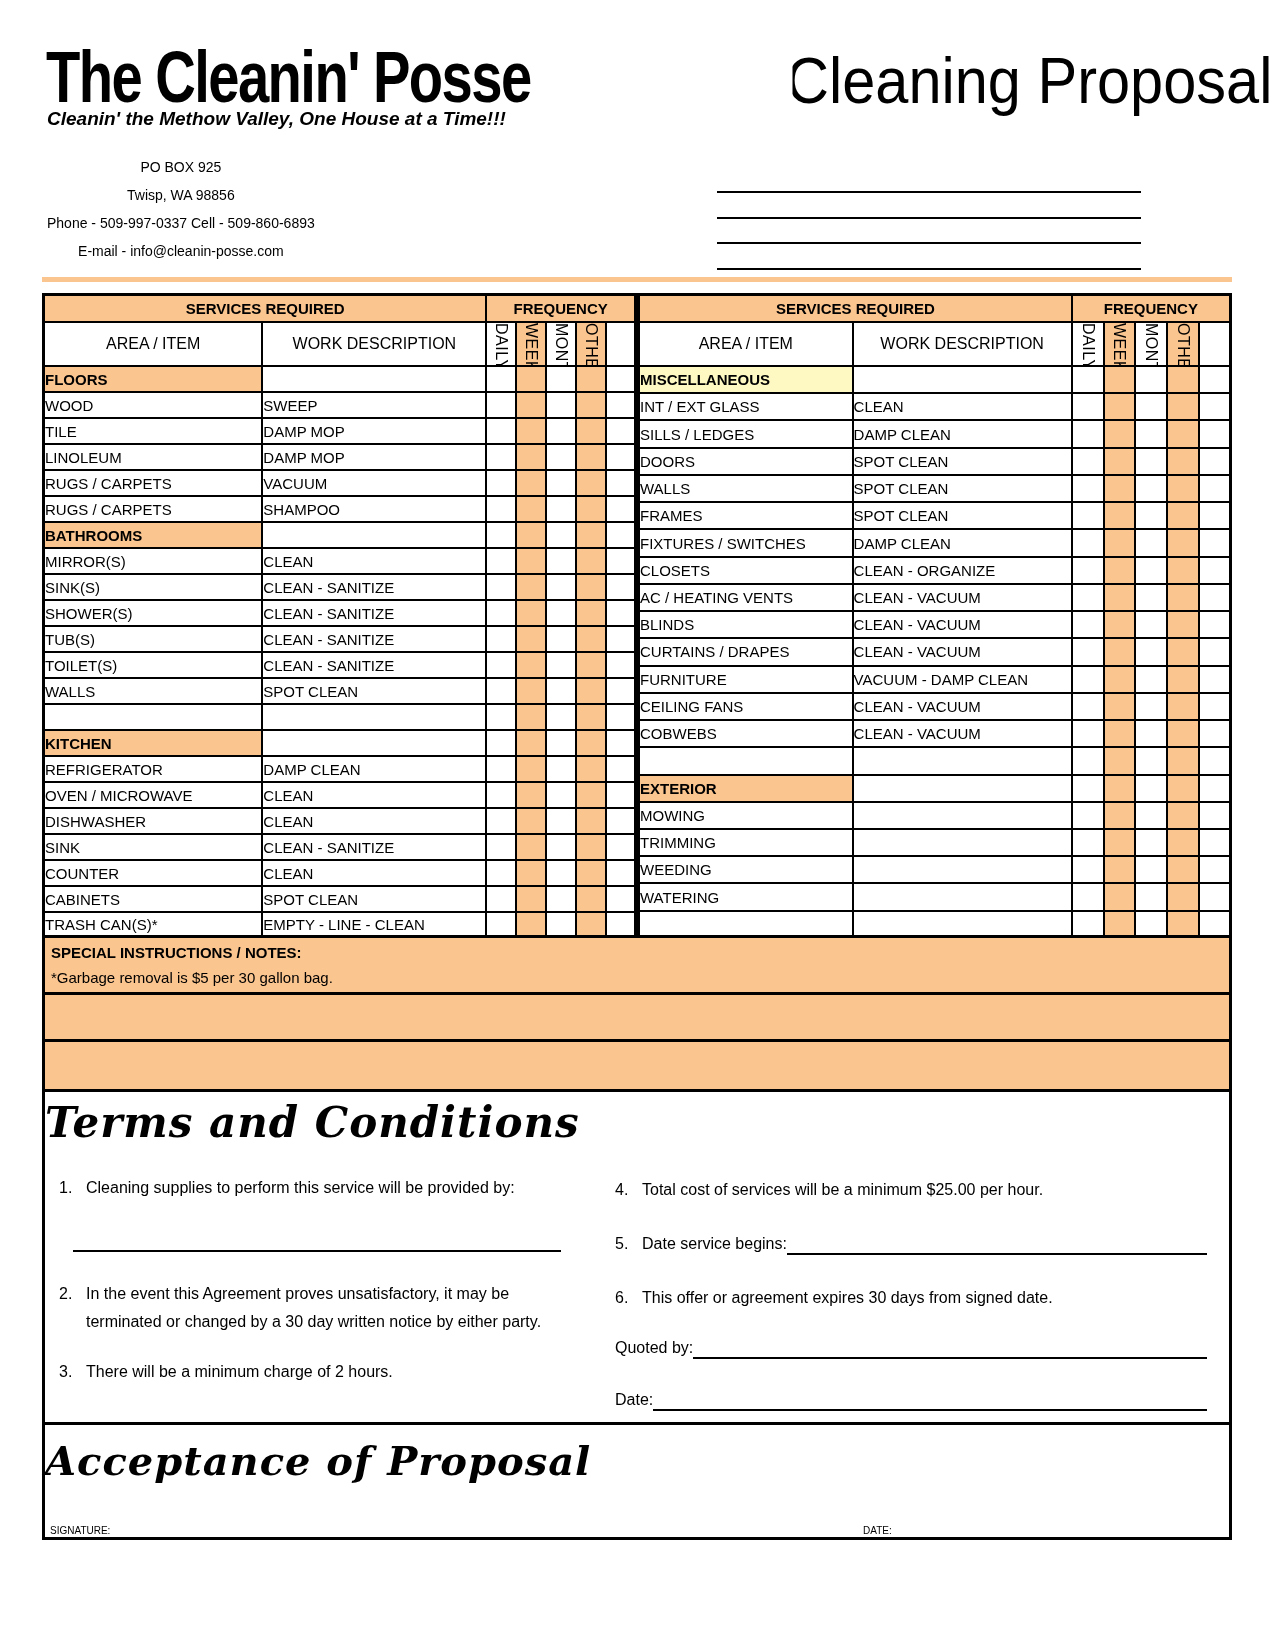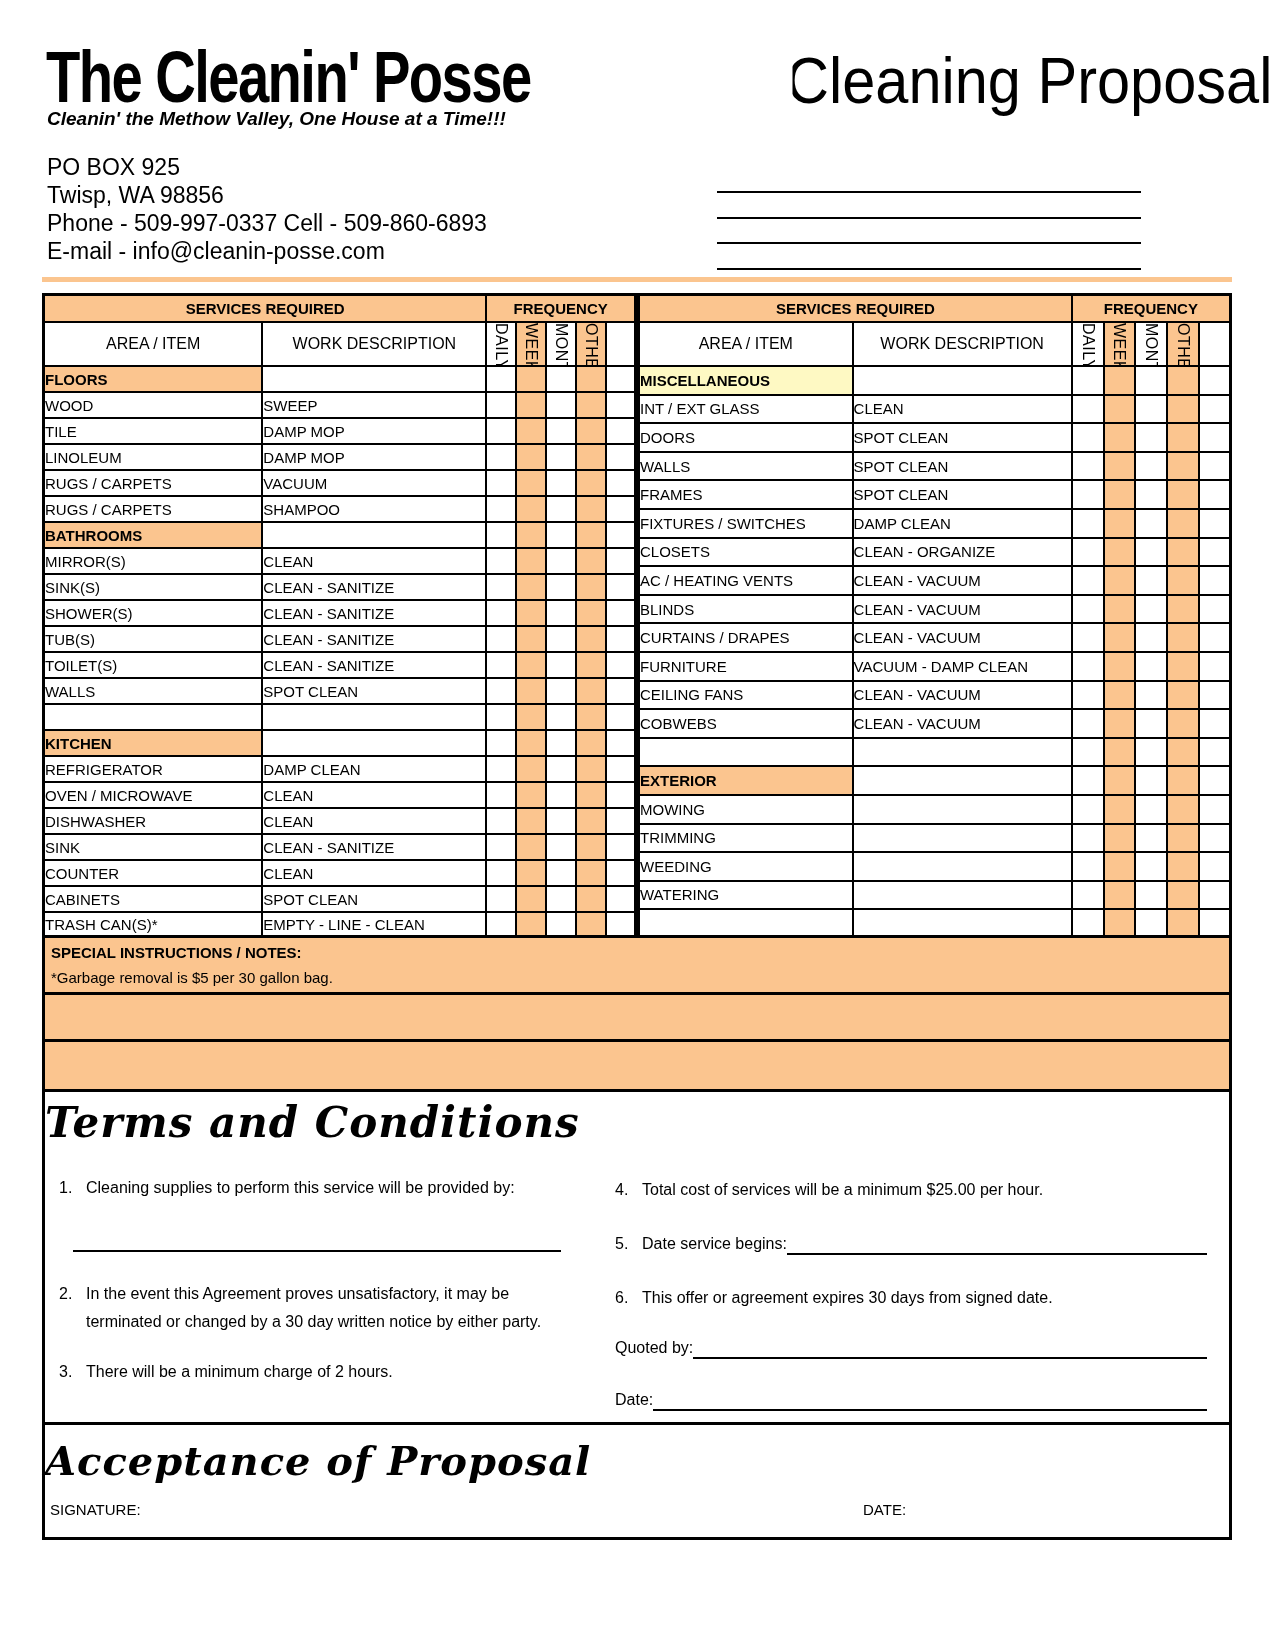--- a/index.html
+++ b/index.html
@@ -12,21 +12,21 @@
   .company{
     position:absolute; left:46px; top:36px; font-size:72px; font-weight:bold;
     letter-spacing:-2px; transform:scaleX(.78); transform-origin:left top; white-space:nowrap;
   }
   .doctitle{
     position:absolute; left:786px; top:44px; font-size:64px; font-weight:400;
     transform:scaleX(.93); transform-origin:left top; white-space:nowrap;
     clip-path:inset(0 0 0 7px);
   }
   .tagline{position:absolute; left:47px; top:108px; font-size:19px; font-weight:bold; font-style:italic;}
-  .address{position:absolute; left:47px; top:153px; font-size:23px; line-height:28px;}
+  .address{position:absolute; left:47px; top:153px; font-size:14px; line-height:28px;text-align:center;}
   .hline{position:absolute; left:717px; width:424px; border-top:2px solid #000; height:0;}
   
   .strip{position:absolute; left:42px; top:277px; width:1190px; height:5px;}
   
   #tables{position:absolute; left:42px; top:293px; width:1190px; display:flex;}
   table.svc{border-collapse:collapse; table-layout:fixed; border:3px solid #000;}
   table.svc th, table.svc td{border:2px solid #000; padding:0; overflow:hidden; white-space:nowrap;}
   table.svc th{font-weight:normal;}
   tr.hdrA th{height:25px; font-size:15px; font-weight:bold; text-align:center;}
   tr.hdrB th{height:42px; font-size:16px; text-align:center; vertical-align:middle;}
@@ -47,21 +47,21 @@
   .script{
     font-family:"DejaVu Serif","Liberation Serif",serif; font-style:italic; font-weight:bold;
     font-size:42px; text-align:left; letter-spacing:1px;
   }
   #terms .script{position:absolute; left:0; right:0; top:6px;}
   #accept .script{position:absolute; left:0; right:0; top:12px; font-size:40px;}
   .clause{position:absolute; font-size:16px; line-height:28px; display:flex;}
   .clause .num{width:27px; flex:none;}
   .fill{flex:1; border-bottom:2px solid #000; margin-bottom:3px;}
   .uline{position:absolute; border-top:2px solid #000; height:0;}
-  .siglabel{position:absolute; font-size:15px; top:76px;}
+  .siglabel{position:absolute; font-size:10px; top:100px;}
   
 </style>
 </head>
 <body>
 
 <div id="page">
 
   <div class="company">The Cleanin' Posse</div>
   <div class="doctitle">Cleaning Proposal</div>
   <div class="tagline">Cleanin' the Methow Valley, One House at a Time!!!</div>
@@ -345,20 +345,29 @@
           <tr>
             <td class="area">INT / EXT GLASS</td>
             <td class="work">CLEAN</td>
             <td class="freq"></td>
             <td class="freq" style="background-color: rgb(251, 197, 143);"></td>
             <td class="freq"></td>
             <td class="freq" style="background-color: rgb(251, 197, 143);"></td>
             <td class="freq"></td>
           </tr>
           <tr>
+            <td class="area">SILLS / LEDGES</td>
+            <td class="work">DAMP CLEAN</td>
+            <td class="freq"></td>
+            <td class="freq" style="background-color: rgb(251, 197, 143);"></td>
+            <td class="freq"></td>
+            <td class="freq" style="background-color: rgb(251, 197, 143);"></td>
+            <td class="freq"></td>
+          </tr>
+          <tr>
             <td class="area">DOORS</td>
             <td class="work">SPOT CLEAN</td>
             <td class="freq"></td>
             <td class="freq" style="background-color: rgb(251, 197, 143);"></td>
             <td class="freq"></td>
             <td class="freq" style="background-color: rgb(251, 197, 143);"></td>
             <td class="freq"></td>
           </tr>
           <tr>
             <td class="area">WALLS</td>

